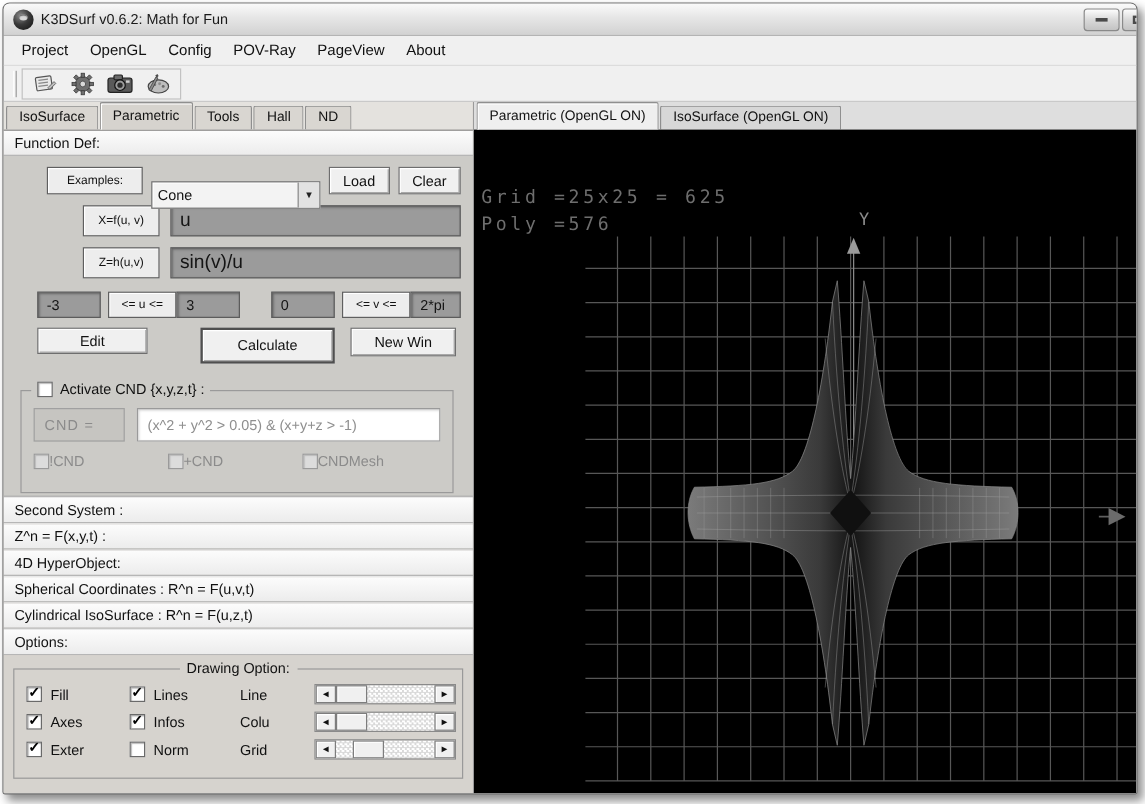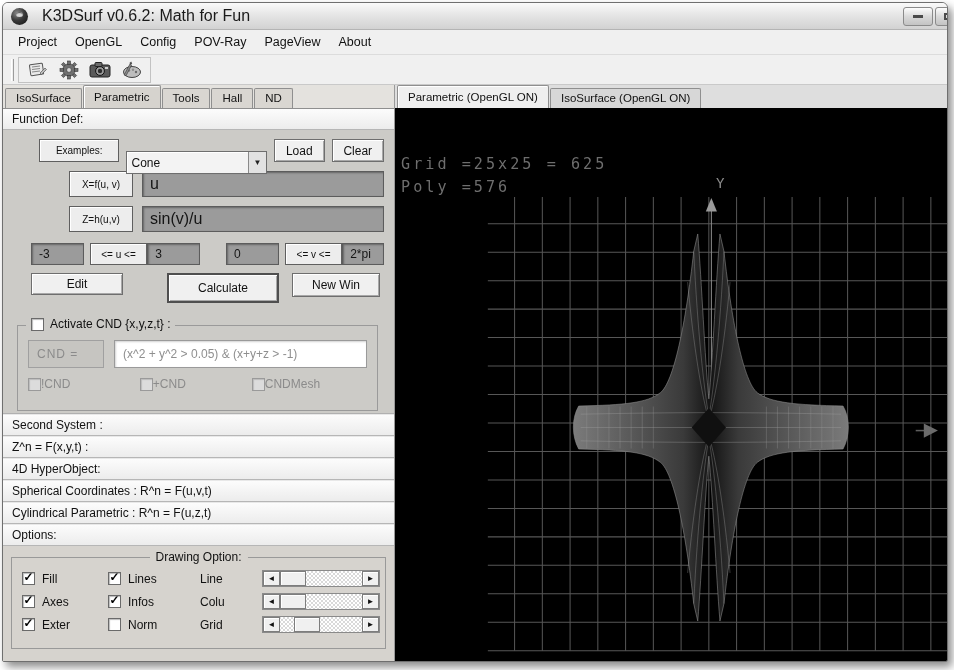--- a/index.html
+++ b/index.html
@@ -12,21 +12,21 @@
     overflow:hidden;display:flex;flex-direction:column;}
 
   
   .titlebar{height:27px;flex:0 0 27px;display:flex;align-items:center;padding:0 8px;
     background:linear-gradient(#fafafa,#e6e6e6 45%,#d2d2d2);border-bottom:1px solid #b4b4b4;position:relative;}
   .appicon{width:17px;height:17px;margin-right:6px;position:relative;flex:0 0 17px;}
   .appicon .torus{position:absolute;inset:0;border-radius:50%;
     background:radial-gradient(circle at 35% 30%,#8a8a8a 0%,#3a3a3a 45%,#101010 100%);}
   .appicon .hole{position:absolute;left:5px;top:4px;width:7px;height:5px;border-radius:50%;
     background:#d8d8d8;box-shadow:inset 0 1px 1px #555;}
-  .title-text{font-size:16px;color:#1a1a1a;margin-left:8px;}
+  .title-text{font-size:12px;color:#1a1a1a;}
   .winbtns{position:absolute;right:4px;top:4px;display:flex;gap:2px;}
   .winbtn{width:30px;height:19px;border:1px solid #8a8a8a;border-radius:3px;
     background:linear-gradient(#fdfdfd,#d9d9d9 50%,#c3c3c3);display:flex;align-items:center;justify-content:center;}
   .winbtn .bar{width:10px;height:3px;background:#4a4a4a;}
   .winbtn.clipped{width:26px;margin-right:-18px;}
 
   
   .menubar{height:25px;flex:0 0 25px;background:#f0f0f0;display:flex;align-items:center;
     padding:0 6px;border-bottom:1px solid #dcdcdc;}
   .menu-item{font-size:12.5px;color:#111;padding:3px 9px;cursor:default;}
@@ -269,21 +269,21 @@
               <span class="dis-text">CNDMesh</span>
               </span>
           </div>
         </div>
       </div>
 
       <div class="acc-header">Second System :</div>
       <div class="acc-header">Z^n = F(x,y,t) :</div>
       <div class="acc-header">4D HyperObject:</div>
       <div class="acc-header">Spherical Coordinates : R^n = F(u,v,t)</div>
-      <div class="acc-header">Cylindrical Parametric : R^n = F(u,z,t)</div>
+      <div class="acc-header">Cylindrical IsoSurface : R^n = F(u,z,t)</div>
       <div class="acc-header">Options:</div>
 
       <div class="optionsbody">
         <div class="draw-box">
           <span class="draw-legend">Drawing Option:</span>
           <div class="draw-grid">
             <span class="dcb">
                 <span class="cb checked"></span>
               <span>Fill</span>
               </span>

